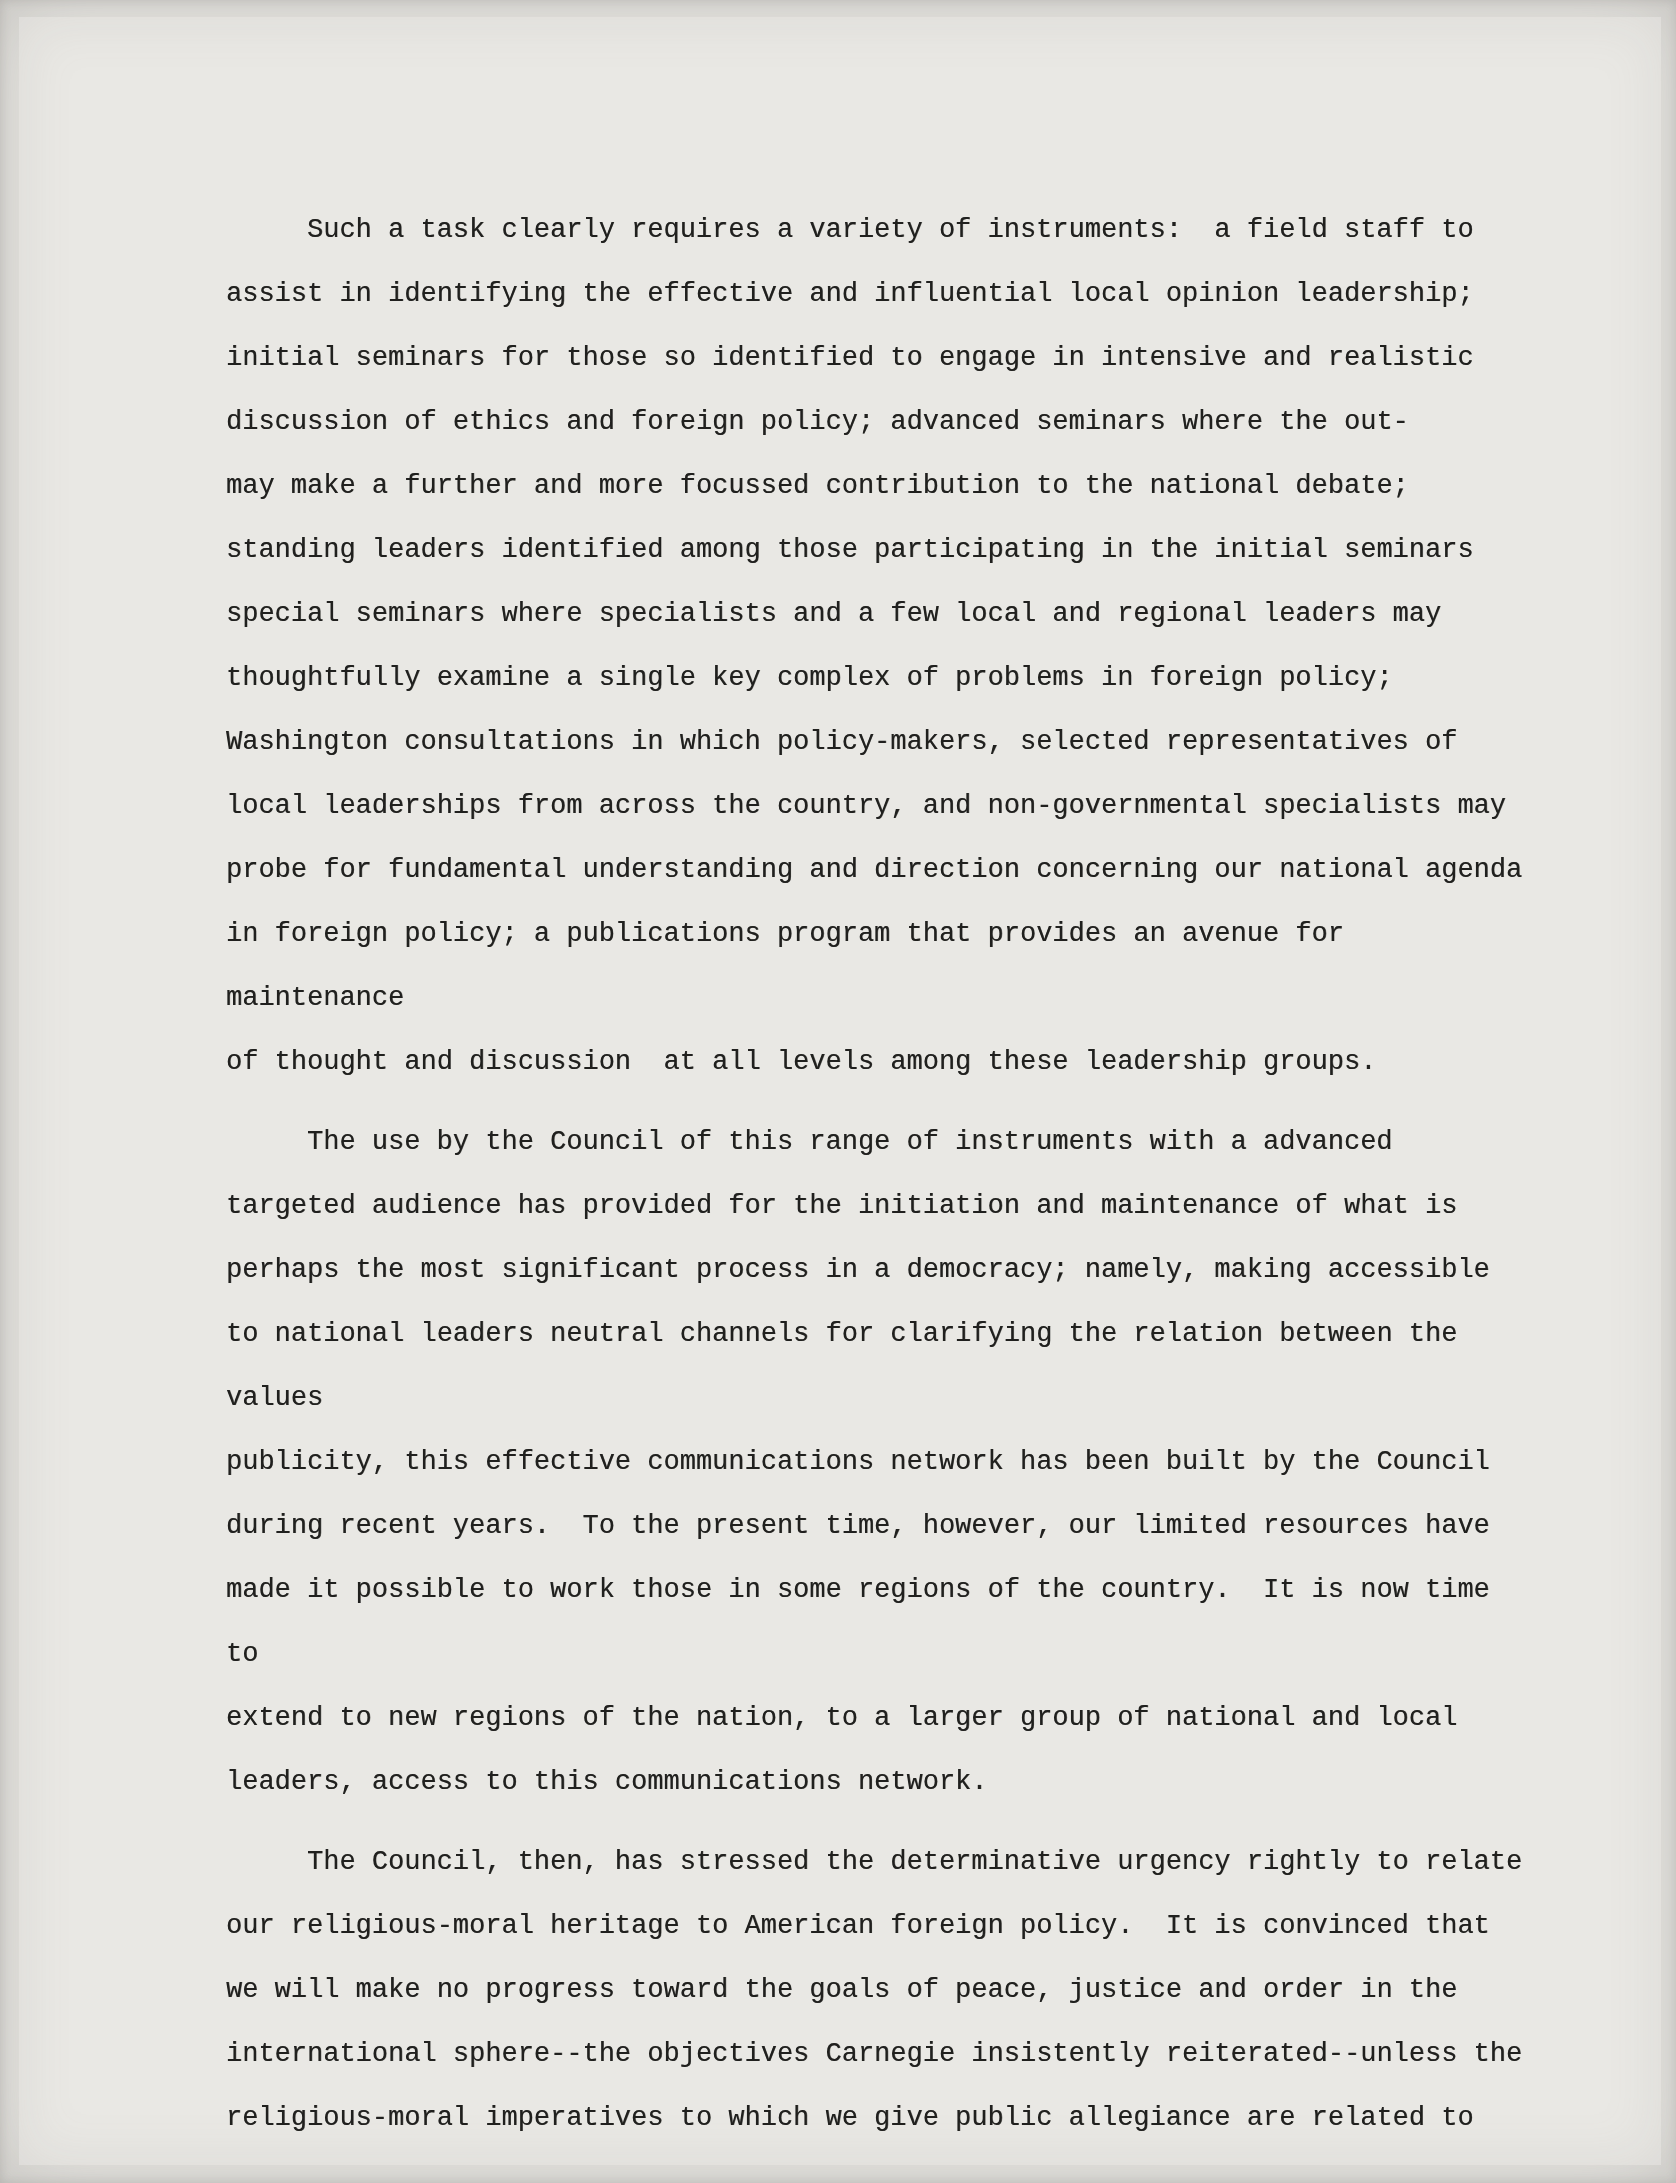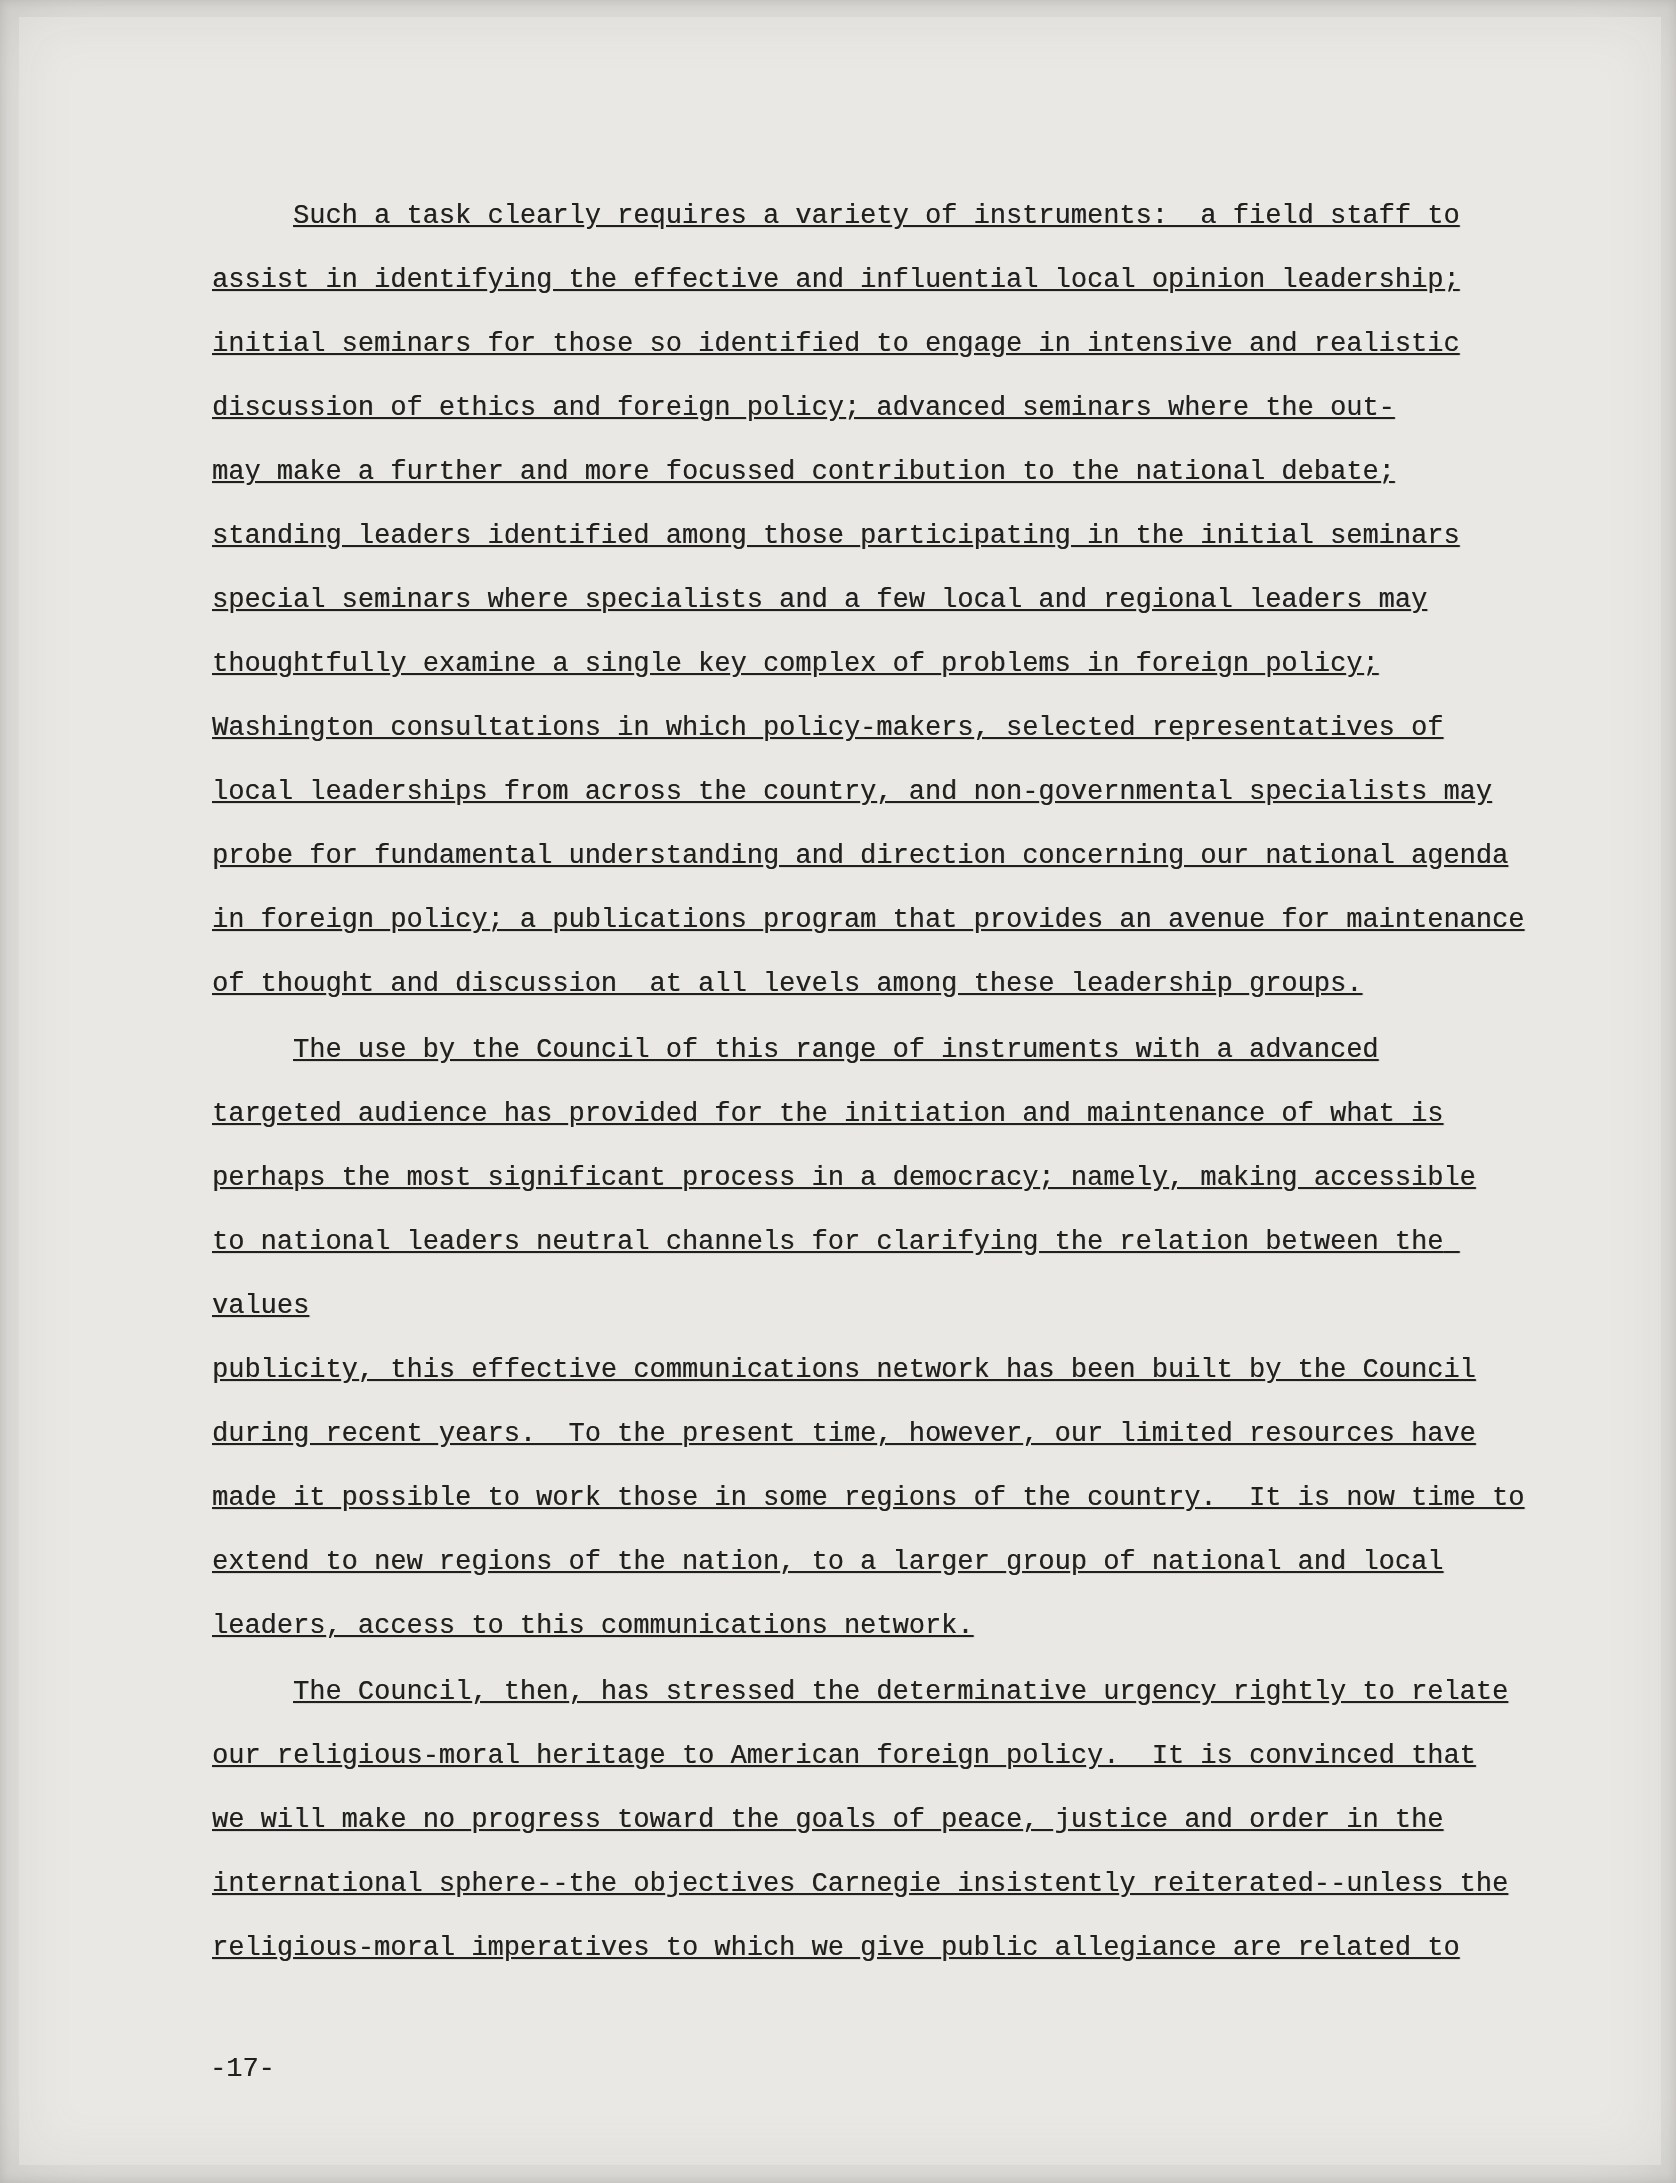--- a/index.html
+++ b/index.html
@@ -37,22 +37,21 @@
     left: 210px;
     width: 1333px;
     color: #20201e;
     font-size: 27px;
     line-height: 64px;
     font-weight: 400;
     text-shadow: 0.4px 0.2px 0.4px rgba(32, 32, 30, 0.55);
     letter-spacing: 0px;
   }
   .paragraph {
-    margin: 2px;
-    text-decoration: underline;
+    margin: 16px;
   }
   .line {
     white-space: pre-wrap;
     min-height: 64px;
   }
   .paragraph .line:first-child {
     text-indent: 81px;
   }
   .page-number {
     margin-top: 57px;

